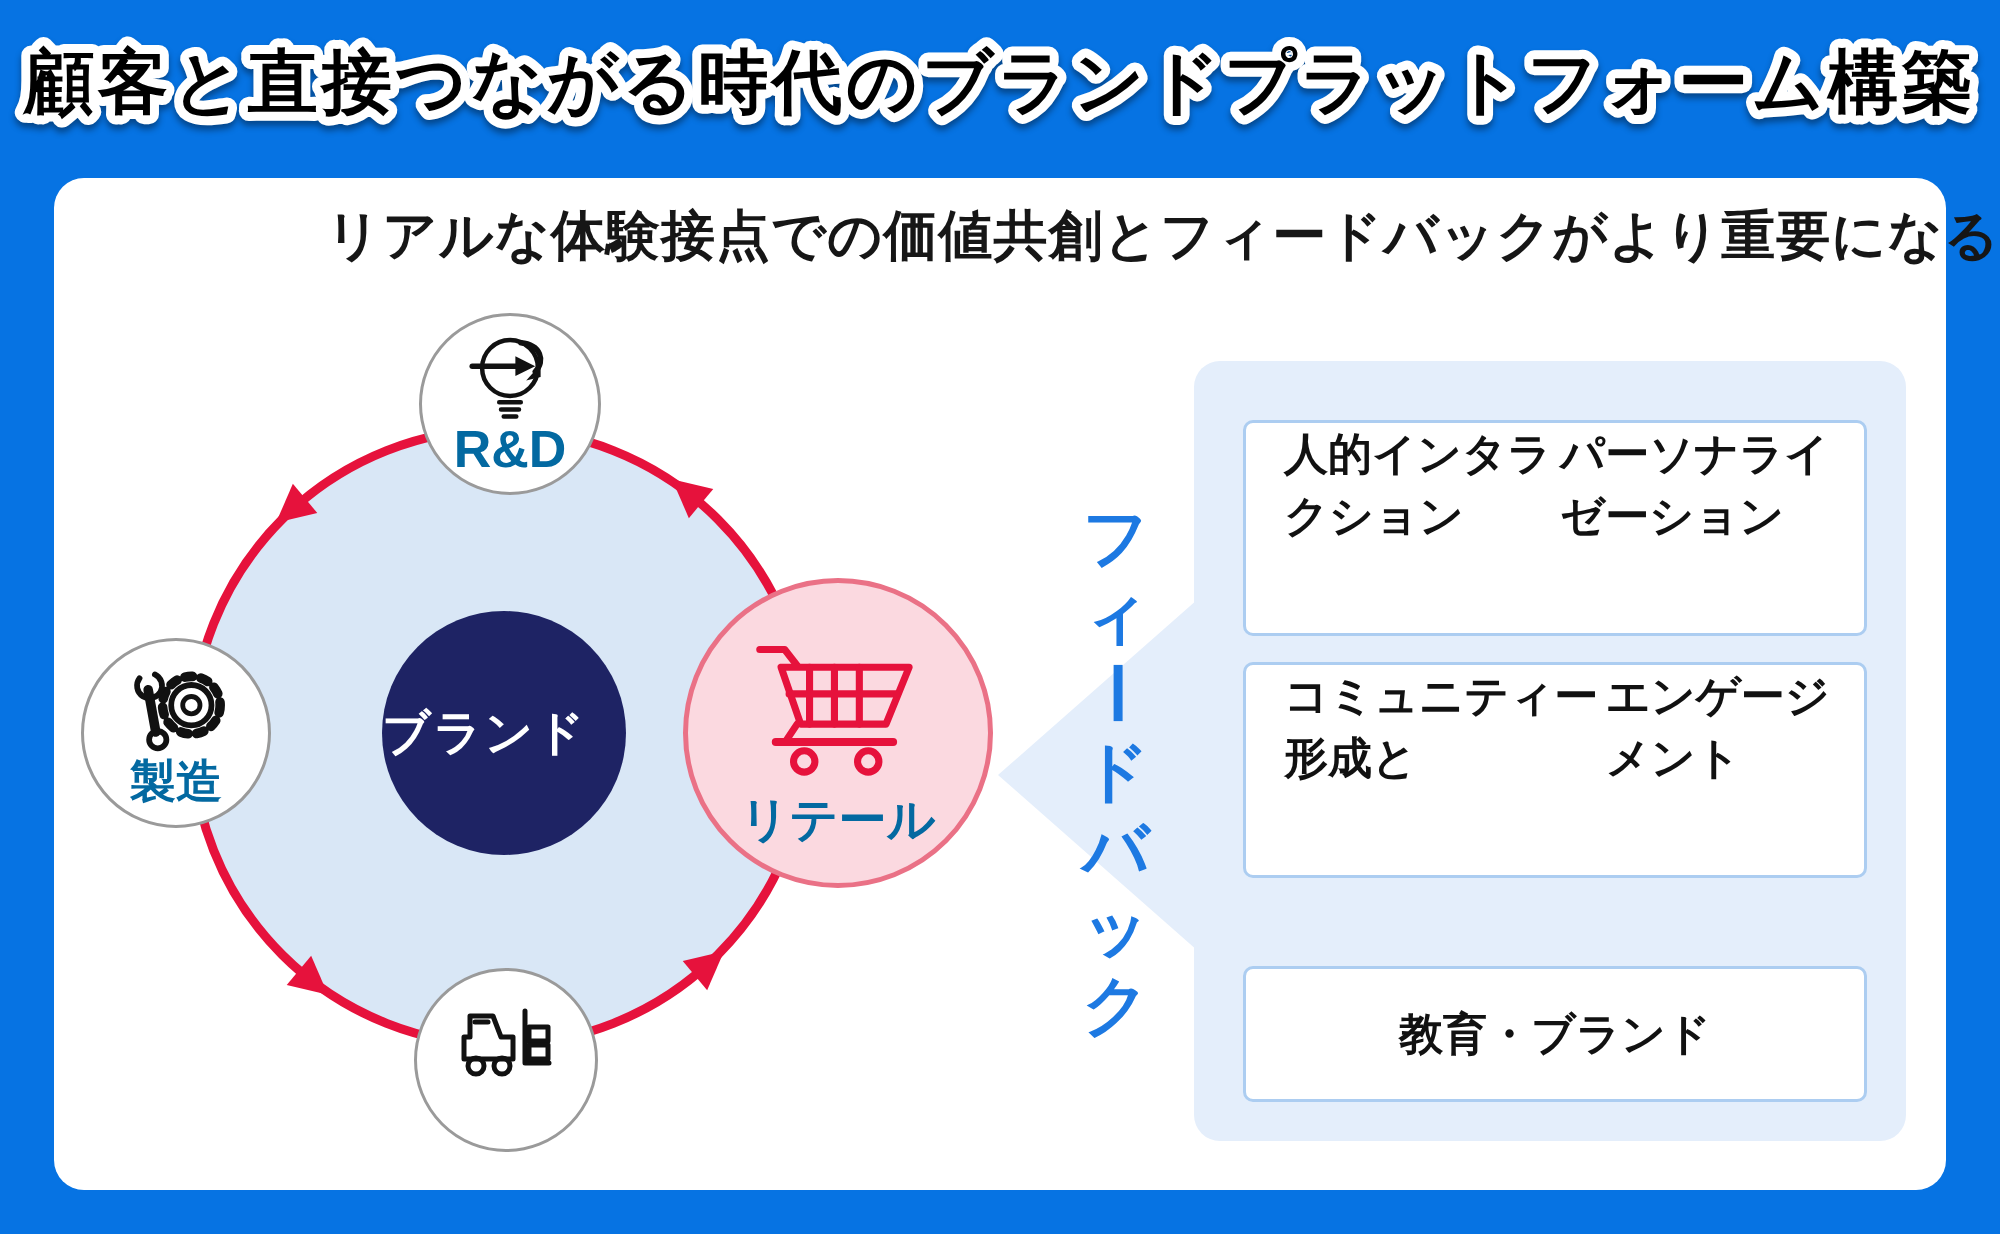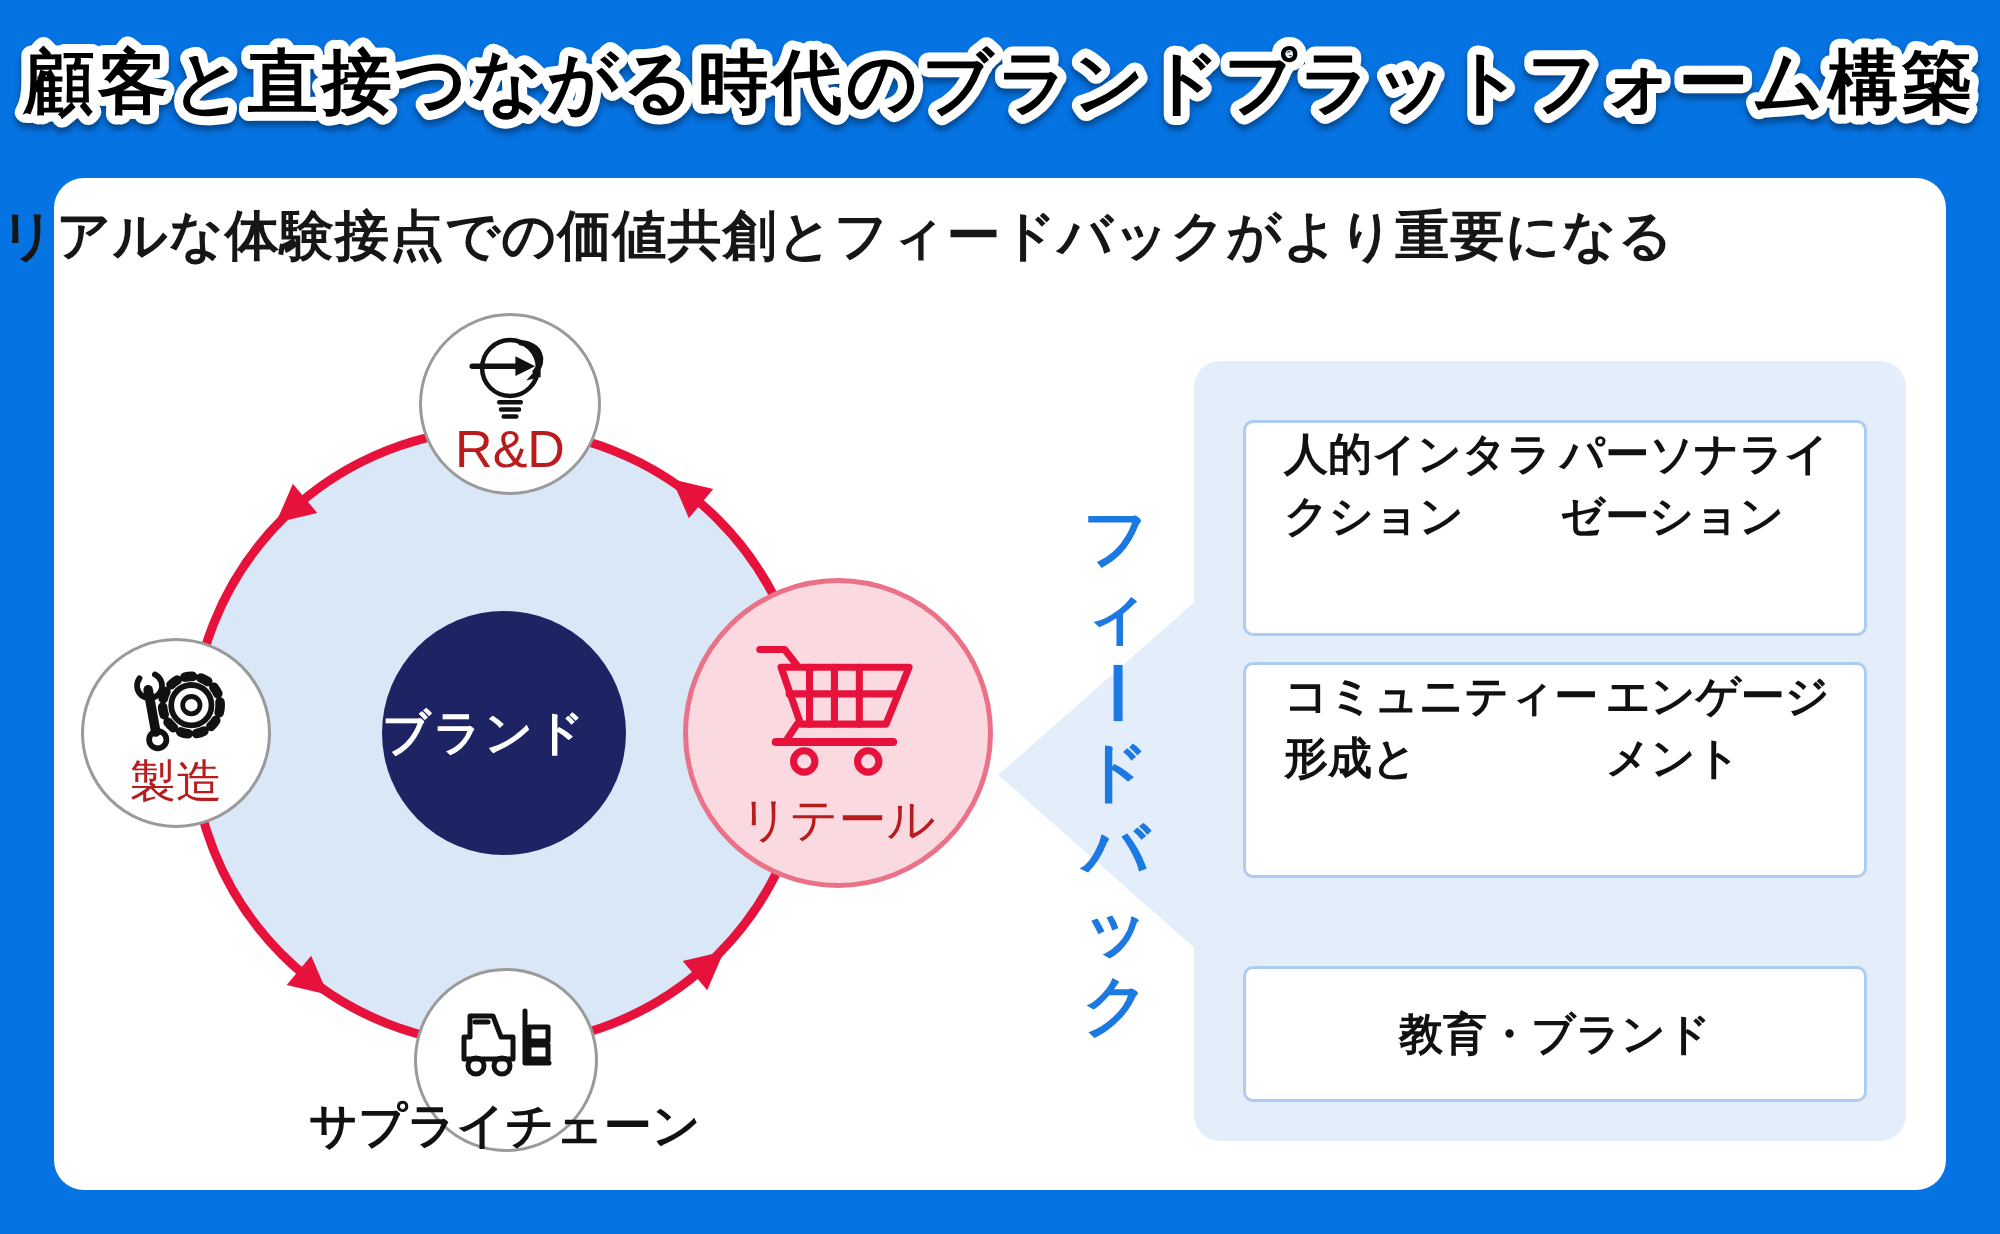--- a/index.html
+++ b/index.html
@@ -6,30 +6,30 @@
   .canvas{position:relative;width:2000px;height:1234px;background:#0673e3;overflow:hidden;
           font-family:"Liberation Sans",sans-serif;}
 
   
   .title-svg{position:absolute;left:0;top:8px;filter:drop-shadow(0 5px 3px rgba(0,0,0,0.38));}
   .title-svg text{font-family:"Liberation Sans",sans-serif;font-weight:bold;font-size:70px;letter-spacing:4px;}
 
   
   .card{position:absolute;left:54px;top:178px;width:1892px;height:1012px;background:#ffffff;border-radius:30px;}
 
-  .subtitle{position:absolute;left:0;top:200px;width:2000px;text-align:left;
+  .subtitle{position:absolute;left:0;top:200px;width:2000px;text-align:right;
             font-size:54px;font-weight:bold;color:#161616;letter-spacing:1px;}
 
   
   .ring-svg{position:absolute;left:150px;top:387px;}
 
   
   .node{position:absolute;background:#fff;border:3px solid #9a9a9a;border-radius:50%;
         display:flex;flex-direction:column;align-items:center;justify-content:center;box-sizing:border-box;}
-  .node-label{font-weight:normal;color:#b91c1c;line-height:1.05;}
+  .node-label{font-weight:bold;color:#0369a1;line-height:1.05;}
   .node-rnd{left:419px;top:313px;width:182px;height:182px;}
   .node-rnd .node-label{font-size:52px;}
   .node-mfg{left:81px;top:638px;width:190px;height:190px;}
   .node-mfg .node-label{font-size:46px;}
   .node-supply{left:414px;top:968px;width:184px;height:184px;justify-content:flex-start;padding-top:22px;}
   .supply-label{position:absolute;left:145px;top:1094px;width:720px;text-align:center;
                 font-size:48px;font-weight:bold;color:#111;}
   .node-retail{left:683px;top:578px;width:310px;height:310px;background:#fbd9e0;border:5px solid #ea7186;}
   .node-retail .node-label{font-size:48px;margin-top:14px;}
 
@@ -109,21 +109,20 @@
     <svg width="104" height="100" viewBox="-50 -50 100 100">
       <path class="stroke-dark" d="M-42,16 L-42,-6 L-36,-6 L-36,-27 L-13,-27 L-5,-6 L7,-6 L7,16 Z" stroke-width="5"></path>
       <path class="stroke-dark" d="M-31,-21 H-18" stroke-width="5"></path>
       <circle class="stroke-dark" cx="-30" cy="23" r="8" stroke-width="5"></circle>
       <circle class="stroke-dark" cx="-4" cy="23" r="8" stroke-width="5"></circle>
       <path class="stroke-dark" d="M19,-32 V20 M19,20 H43" stroke-width="5"></path>
       <rect class="stroke-dark" x="23" y="-16" width="19" height="14" stroke-width="5"></rect>
       <rect class="stroke-dark" x="23" y="2" width="19" height="14" stroke-width="5"></rect>
     </svg>
   </div>
-  <div class="supply-label">サプライチェーン</div>
 
   <div class="node node-retail">
     <svg width="186" height="160" viewBox="-100 -90 200 180">
       <path class="stroke-red" d="M-88,-58 H-60 L-46,-40" stroke-width="8"></path>
       <path class="stroke-red" d="M-64,-38 H80 L54,26 H-42 Z" stroke-width="8"></path>
       <path class="stroke-red" d="M-32,-38 V26 M-4,-38 V26 M24,-38 V26" stroke-width="8"></path>
       <path class="stroke-red" d="M-55,-8 H65" stroke-width="8"></path>
       <path class="stroke-red" d="M-46,26 L-58,44" stroke-width="8"></path>
       <path class="stroke-red" d="M-70,46 H62" stroke-width="9"></path>
       <circle class="stroke-red" cx="-38" cy="68" r="12" stroke-width="8"></circle>

